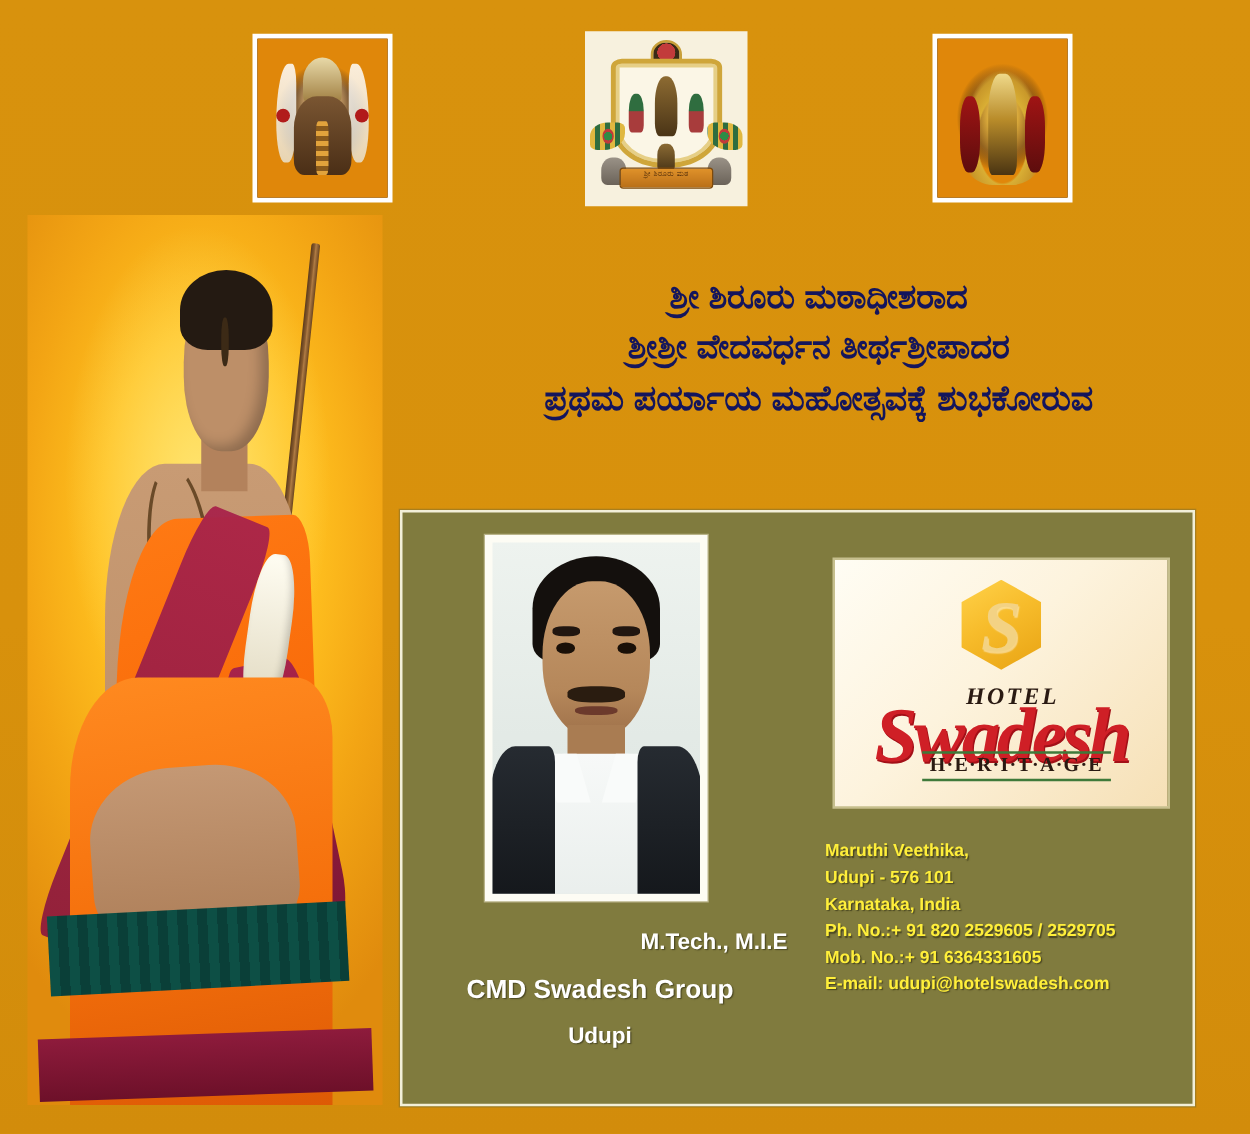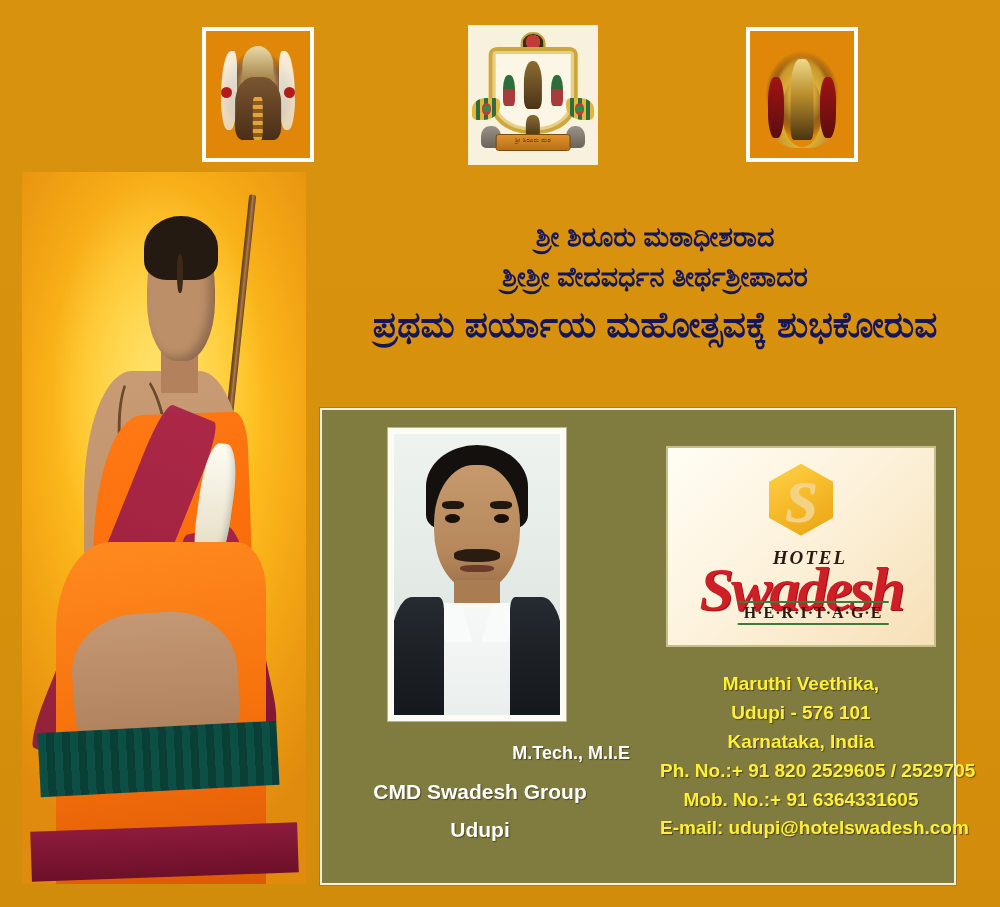--- a/index.html
+++ b/index.html
@@ -303,21 +303,21 @@
   #headline {
     position: absolute;
     text-align: center;
     color: #14155c;
     font-weight: bold;
     line-height: 1.48;
   }
   #headline div { white-space: nowrap; }
   .hl1 { font-size: 27px; }
   .hl2 { font-size: 27px; }
-  .hl3 { font-size: 36px; }
+  .hl3 { font-size: 28px; }
 
   
   #olive-panel {
     position: absolute;
     background: #807b3e;
     border: 2px solid #f2efd8;
     box-sizing: border-box;
     box-shadow: 0 0 0 1px rgba(120,110,50,.5);
   }
 
@@ -415,21 +415,21 @@
     color: #ffffff;
     font-weight: bold;
     font-size: 21px;
     text-align: center;
     margin-top: 16px;
     text-shadow: 1px 1px 1px rgba(40,38,16,.6);
   }
   .nm-city {
     color: #ffffff;
     font-weight: bold;
-    font-size: 21px;
+    font-size: 18px;
     text-align: center;
     margin-top: 14px;
     text-shadow: 1px 1px 1px rgba(40,38,16,.6);
   }
 
   
   #logo-card {
     position: absolute;
     background: linear-gradient(135deg,#fffdf4 0%, #fdf3dd 45%, #f6e0b6 100%);
     box-shadow: 0 0 0 2px #c6bf8d;
@@ -491,24 +491,23 @@
     letter-spacing: 1px;
     color: #2a1a12;
     border-top: 2px solid #3f7a3a;
     border-bottom: 2px solid #3f7a3a;
     padding: 1px 6px;
   }
 
   
   #contact {
     position: absolute;
-    text-align: center;
     color: #ffef3a;
     font-weight: bold;
-    font-size: 19px;
+    font-size: 14px;
     line-height: 1.52;
     text-shadow: 1px 1px 1px rgba(40,38,16,.65);
   }
   #contact div { white-space: nowrap; }
 </style>
 </head>
 <body>
 
 <div id="poster">
 

